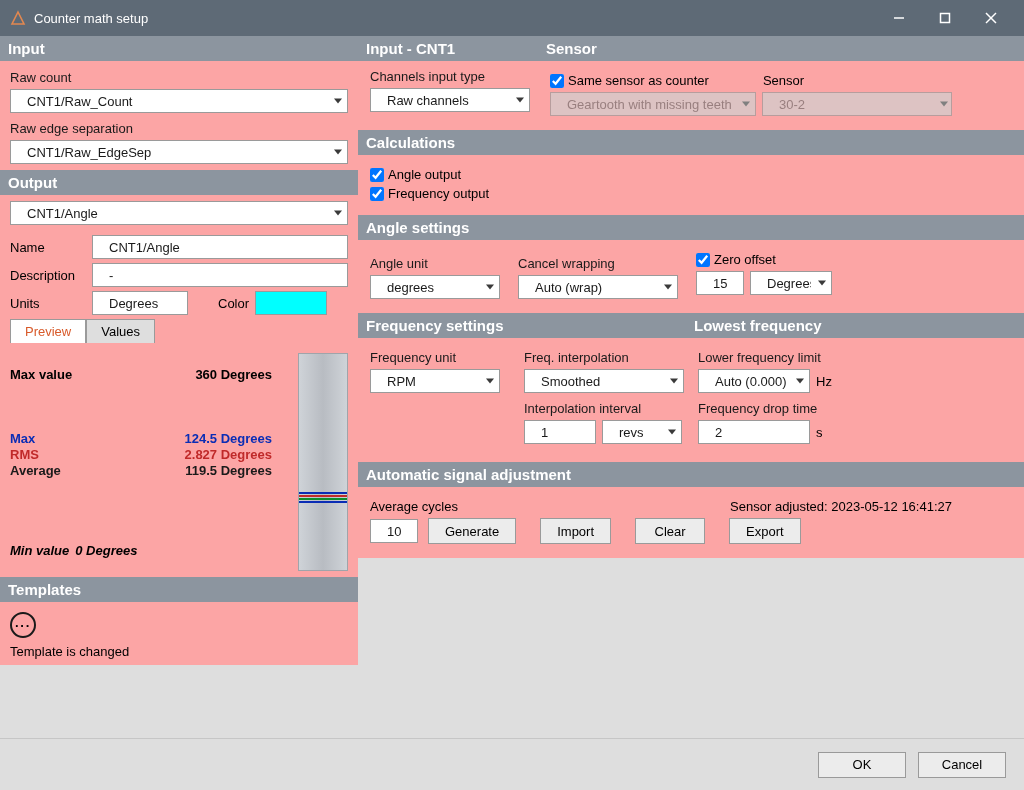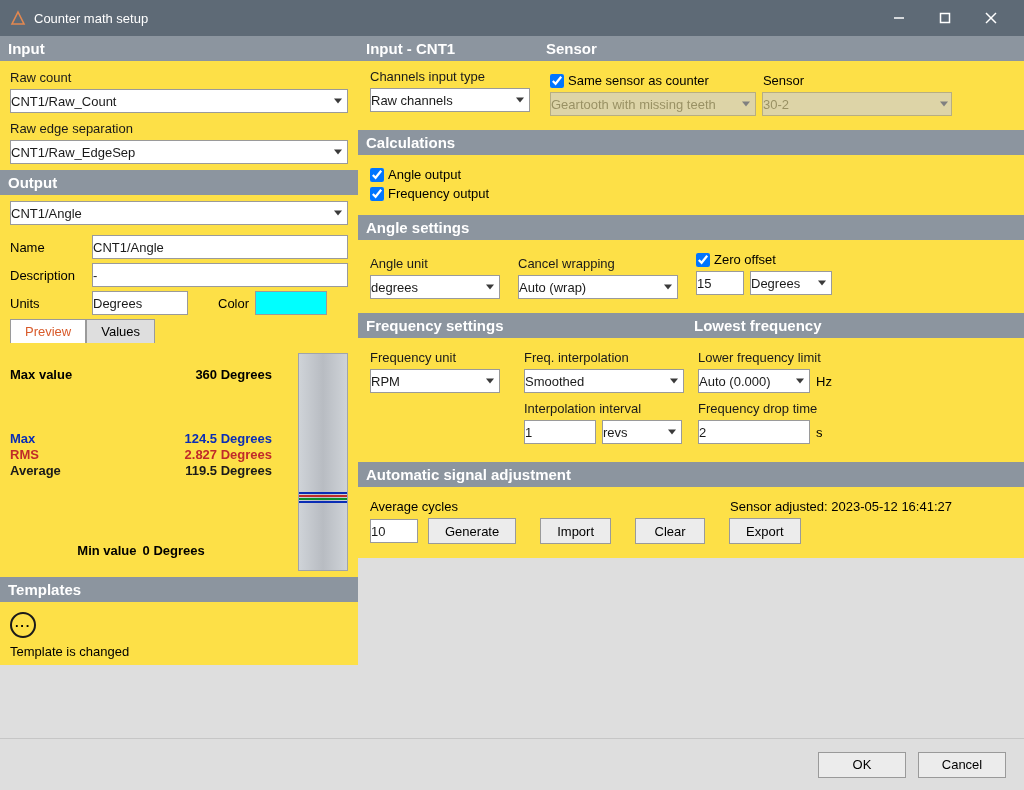--- a/index.html
+++ b/index.html
@@ -9,27 +9,27 @@
 .titlebar .logo { width: 16px; height: 16px; display: inline-block; margin-right: 8px; }
 .titlebar .title { flex: 1; font-size: 13px; }
 .titlebar .winbtn { width: 46px; height: 36px; display: flex; align-items: center; justify-content: center; }
 .titlebar svg { stroke: #fff; fill: none; }
 
 .content { display: flex; height: 702px; background: #dedede; }
 .left { width: 358px; background: #dedede; border-right: 0; }
 .right { flex: 1; background: #dedede; }
 
 .section-header { background: #8c959f; color: #fff; font-weight: 600; padding: 4px 8px; font-size: 15px; }
-.section-body { padding: 6px 10px; background: #fde047; }
+.section-body { padding: 6px 10px; background: #fca5a5; }
 
 label.fld { display: block; margin: 3px 0 4px; font-size: 13px; color: #1a1a1a; }
 .row { display: flex; align-items: center; gap: 6px; margin: 4px 0; }
 
 select, input[type=text] {
-  border: 1px solid #9a9a9a; background: #fff; height: 24px; padding: 1px 0;
+  border: 1px solid #9a9a9a; background: #fff; height: 24px; padding: 1px 16px;
   font-size: 13px; color: #1a1a1a;
 }
 select { appearance: none; background: #fff; padding-right: 20px; }
 .select-wrap { position: relative; display: inline-block; }
 .select-wrap::after {
   content: ""; position: absolute; right: 6px; top: 50%; width: 0; height: 0;
   border-left: 4px solid transparent; border-right: 4px solid transparent; border-top: 5px solid #3a3a3a;
   transform: translateY(-50%); pointer-events: none;
 }
 select.full, input.full { width: 100%; }
@@ -166,21 +166,21 @@
             </div>
           <div class="stat">
               <span class="k1">RMS</span>
               <span class="k1v">2.827 Degrees</span>
             </div>
           <div class="stat">
               <span class="k2">Average</span>
               <span class="k2v">119.5 Degrees</span>
             </div>
           <div style="height:60px;"></div>
-          <div class="row" style="justify-content:center; max-width:262px;">
+          <div class="row" style="justify-content:flex-start; max-width:262px;font-style:italic;">
             <span class="bold">Min value</span>
             <span class="bold">0 Degrees</span>
           </div>
         </div>
         <div class="bar-gauge">
           <div class="line l1"></div>
             <div class="line l2"></div>
             <div class="line l3"></div>
             <div class="line l4"></div>
         </div>

